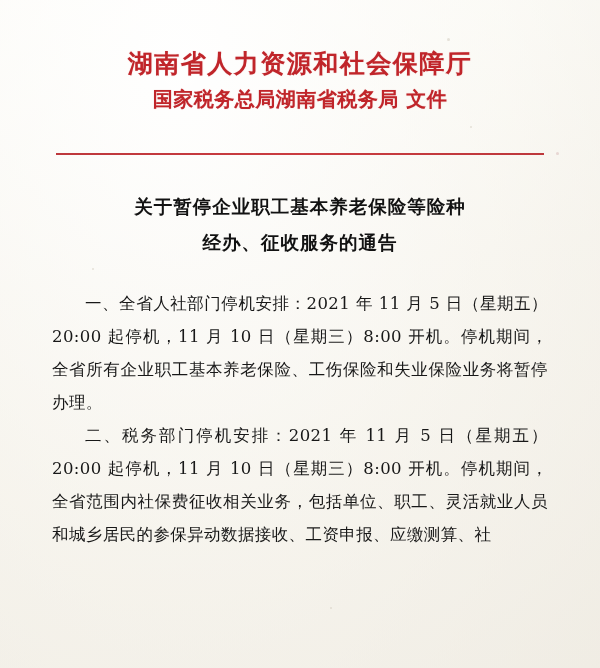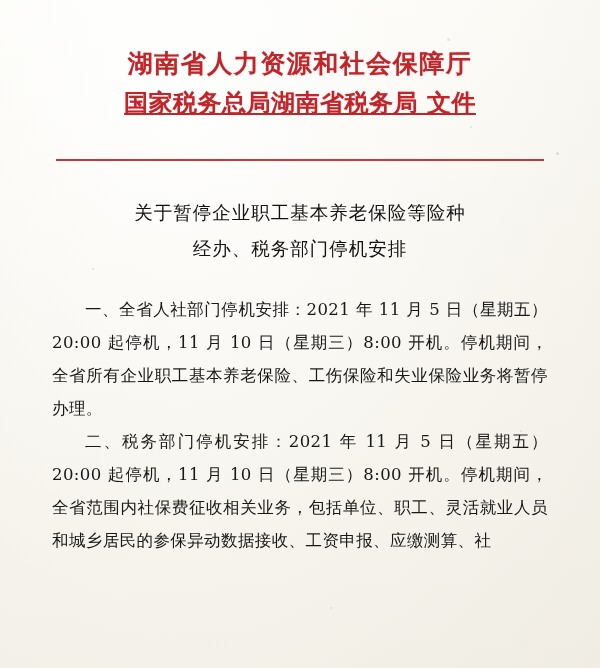--- a/index.html
+++ b/index.html
@@ -42,34 +42,33 @@
     color: #c0252a;
     font-weight: bold;
     font-size: 25px;
     letter-spacing: 1.5px;
     line-height: 1.55;
     text-align: center;
     white-space: nowrap;
     text-shadow: 0 0 1px rgba(192,37,42,0.35);
   }
   .doc-header .line.second {
-    font-size: 24px;
+    font-size: 20px;
     letter-spacing: 0.5px;
-    text-decoration: underline;
   }
   .red-rule {
     margin: 38px 4px 0 4px;
     height: 2px;
     background: linear-gradient(90deg, #b8272c 0%, #c62b30 50%, #b8272c 100%);
     opacity: .92;
   }
   .doc-title {
     margin-top: 34px;
     text-align: center;
-    font-weight: normal;
+    font-weight: bold;
     font-size: 18.5px;
     line-height: 1.95;
     letter-spacing: 1px;
     color: #121212;
   }
   .doc-title .t-line {
     display: block;
   }
   .doc-body {
     margin-top: 26px;
@@ -103,21 +102,21 @@
 
   <div class="doc-header">
     <div class="line first">湖南省人力资源和社会保障厅</div>
     <div class="line second">国家税务总局湖南省税务局  文件</div>
   </div>
 
   <div class="red-rule"></div>
 
   <div class="doc-title">
     <span class="t-line">关于暂停企业职工基本养老保险等险种</span>
-    <span class="t-line">经办、税务部门停机安排</span>
+    <span class="t-line">经办、征收服务的通告</span>
   </div>
 
   <div class="doc-body">
     <p>一、全省人社部门停机安排：2021 年 11 月 5 日（星期五）20:00 起停机，11 月 10 日（星期三）8:00 开机。停机期间，全省所有企业职工基本养老保险、工伤保险和失业保险业务将暂停办理。</p>
     <p>二、税务部门停机安排：2021 年 11 月 5 日（星期五）20:00 起停机，11 月 10 日（星期三）8:00 开机。停机期间，全省范围内社保费征收相关业务，包括单位、职工、灵活就业人员和城乡居民的参保异动数据接收、工资申报、应缴测算、社</p>
   </div>
 
 </div>
 
 </body></html>

